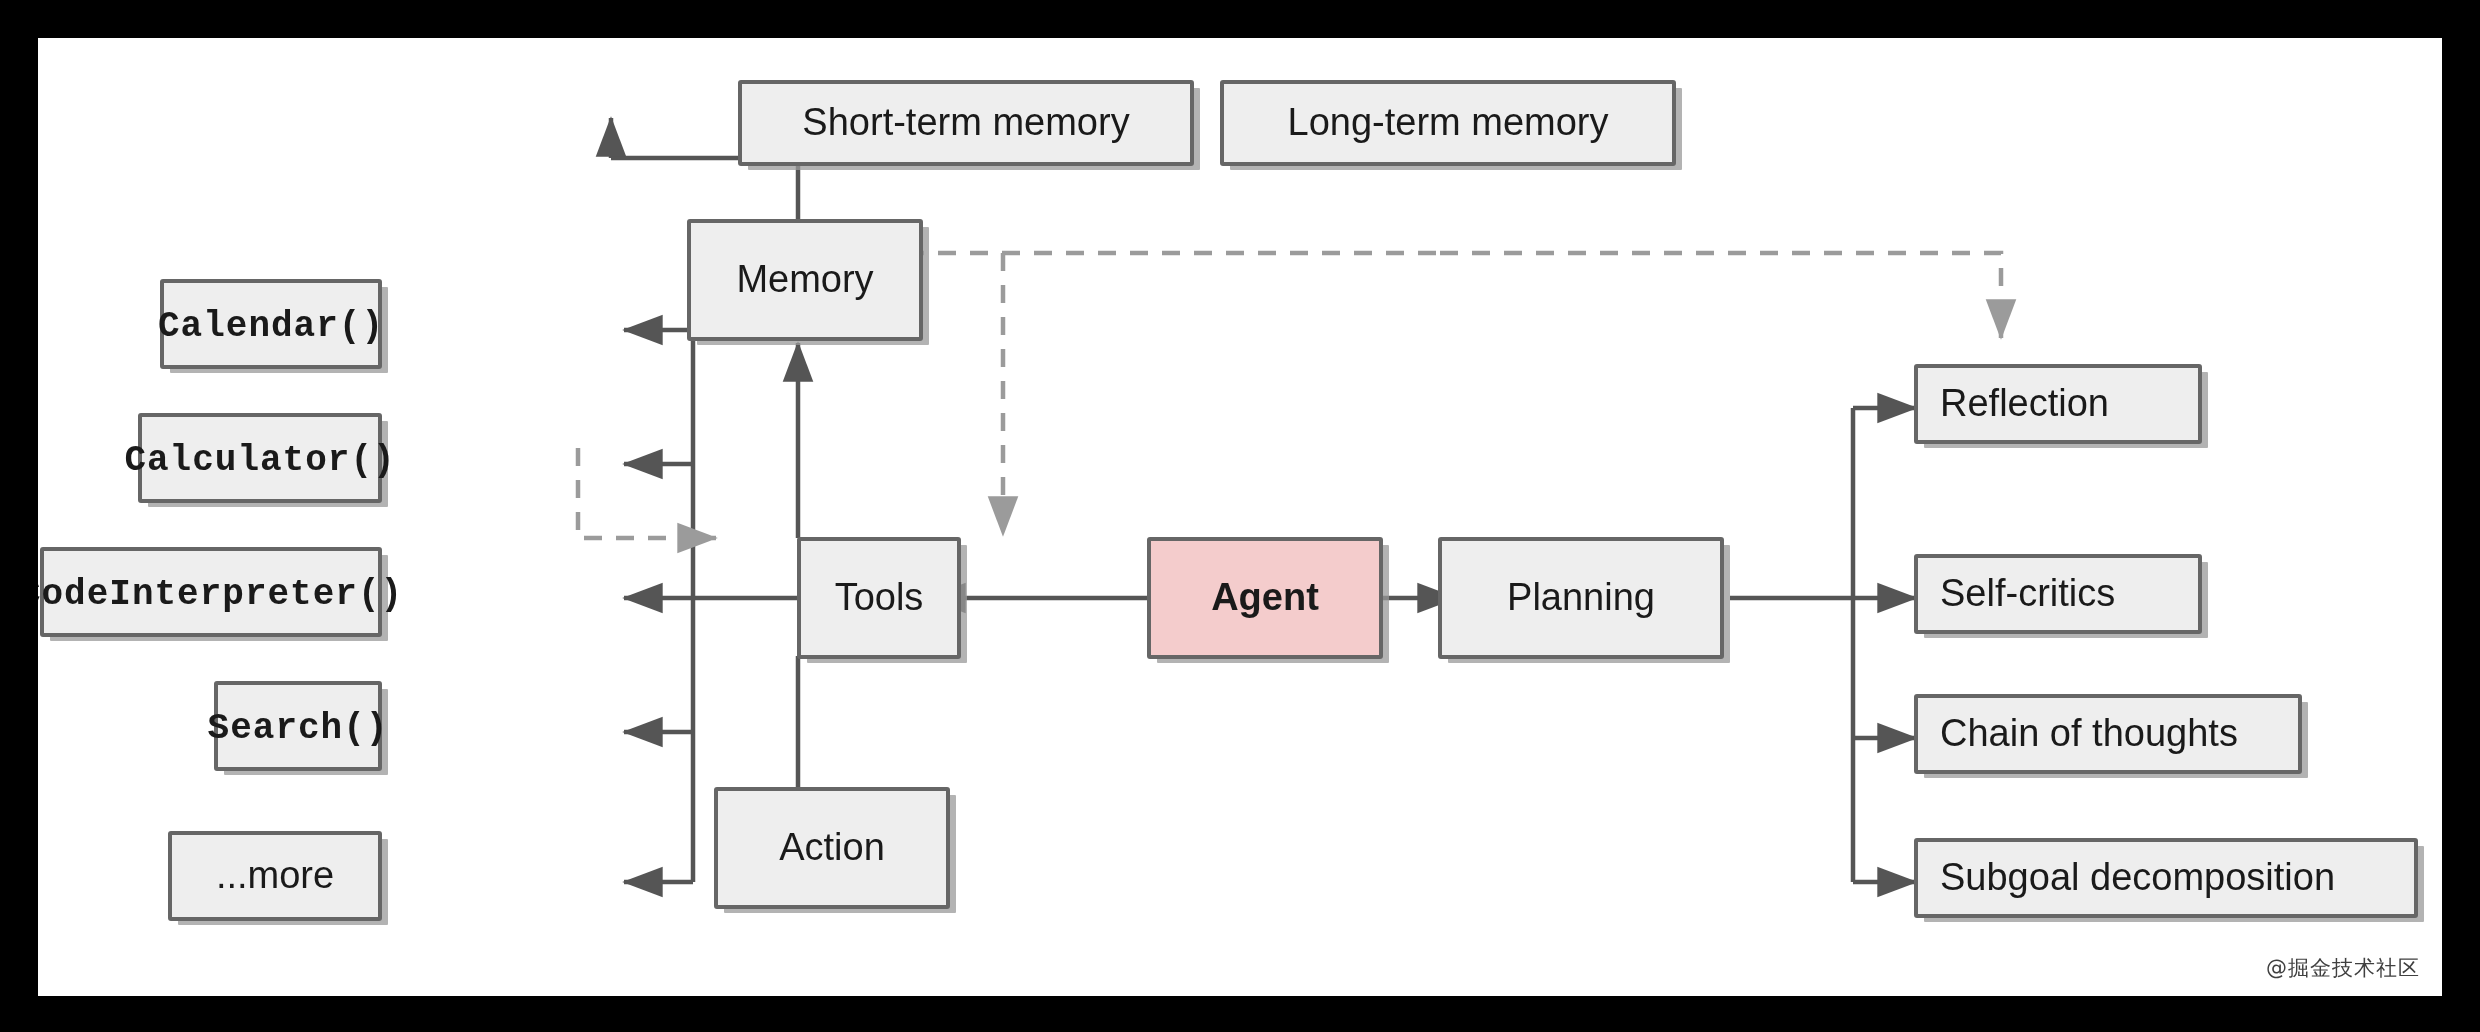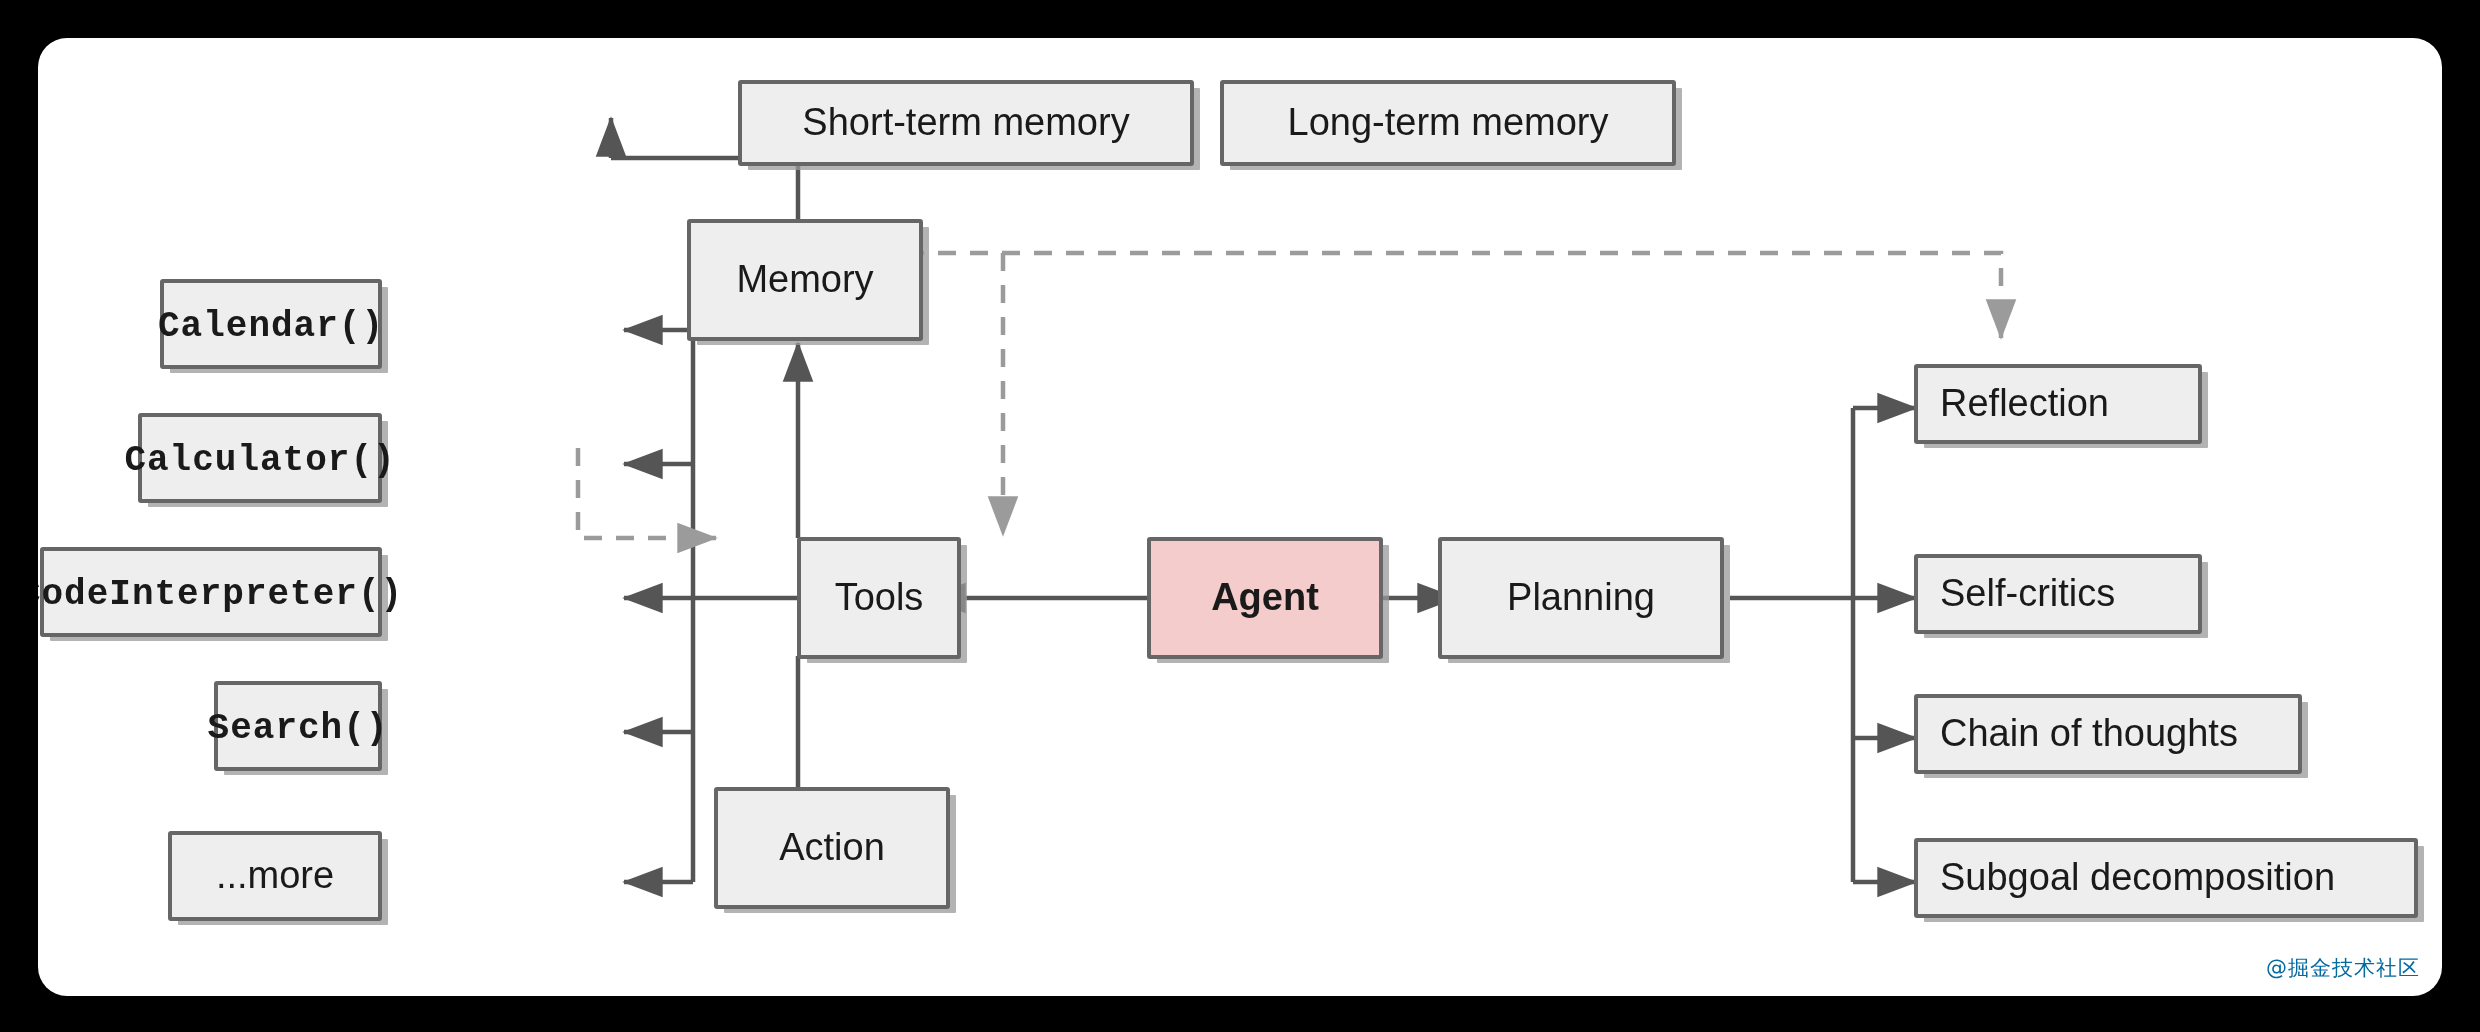--- a/index.html
+++ b/index.html
@@ -16,21 +16,20 @@
     font-family: "Liberation Sans", sans-serif;
   }
   #canvas {
     position: absolute;
     left: 38px;
     top: 38px;
     width: 2404px;
     height: 958px;
     background: #ffffff;
     overflow: hidden;
-    border-radius: 29px;
   }
   svg.diagram {
     position: absolute;
     left: 0;
     top: 0;
     width: 2404px;
     height: 958px;
     display: block;
   }
   .node-rect {
@@ -73,21 +72,21 @@
     stroke: #9b9b9b;
     stroke-width: 4.5;
     stroke-dasharray: 18 14;
   }
   .watermark {
     position: absolute;
     right: 22px;
     bottom: 14px;
     font-family: "DejaVu Sans", sans-serif;
     font-size: 21px;
-    color: #0369a1;
+    color: #404040;
     letter-spacing: 1px;
     user-select: none;
     margin-top: 16px;
   }
 </style>
 </head>
 <body>
 
 <div id="page">
   <div id="canvas">

